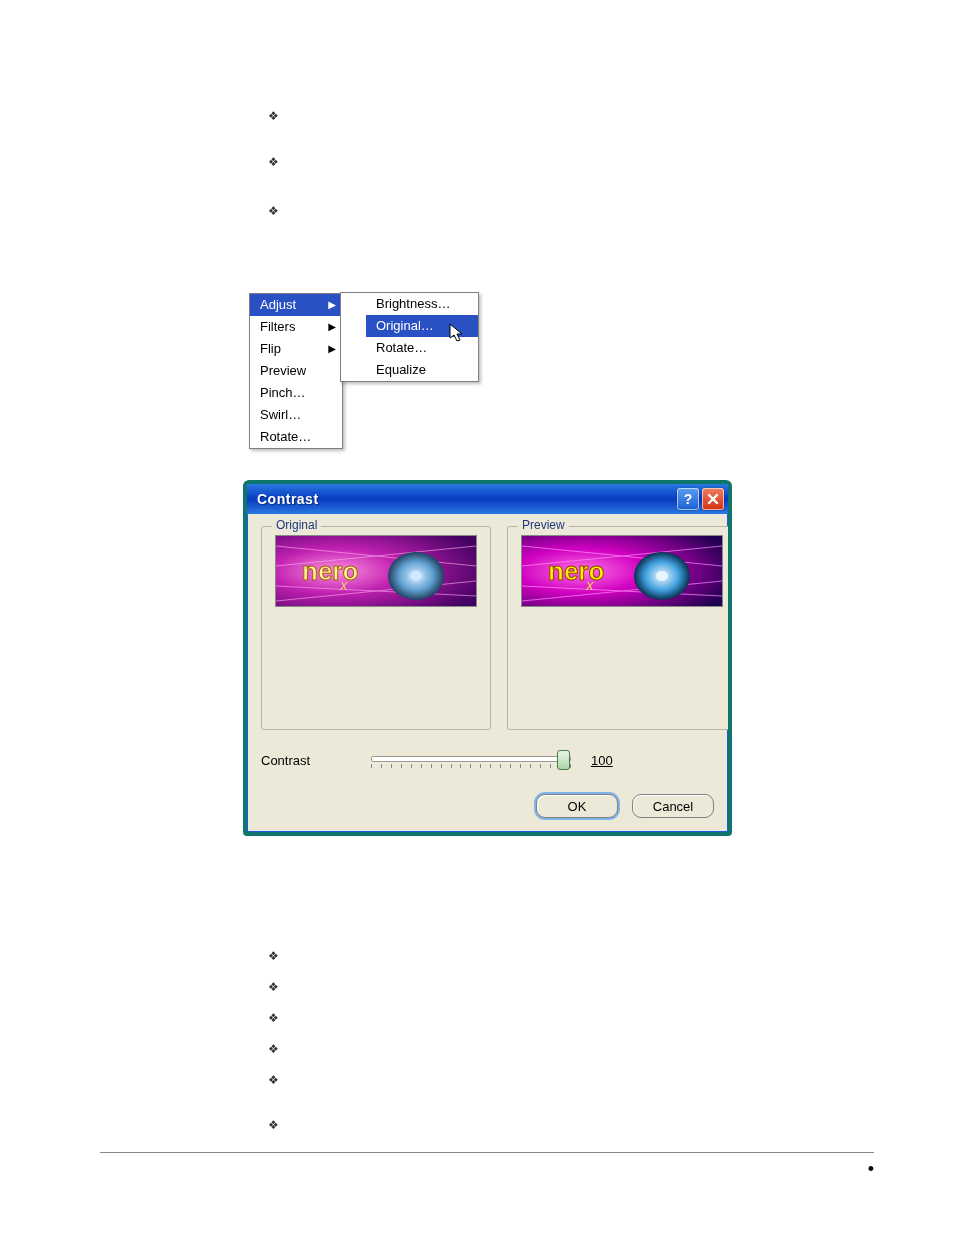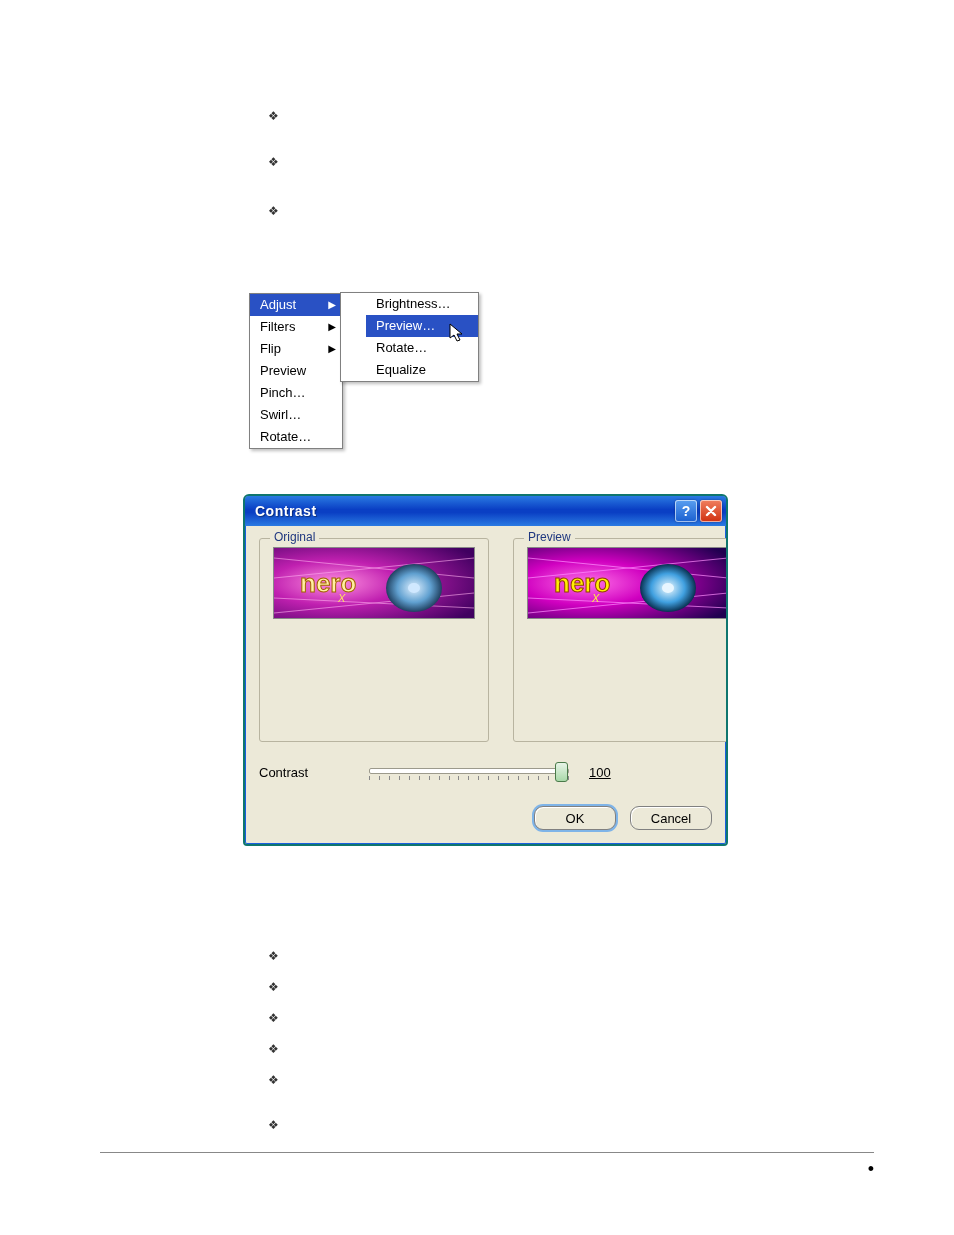--- a/index.html
+++ b/index.html
@@ -10,30 +10,30 @@
   .ctx-menu{background:#fff;border:1px solid #808080;box-shadow:2px 2px 3px rgba(0,0,0,.25);font-size:13px;}
   .ctx-menu.main{width:92px;}
   .ctx-menu.sub{width:112px;position:absolute;left:91px;top:-1px;padding-left:25px;}
   .menu-item{display:flex;align-items:center;justify-content:space-between;padding:2px 6px 2px 10px;line-height:18px;white-space:nowrap;cursor:default;}
   .menu-item .arr{font-size:10px;margin-left:6px;}
   .menu-item.hi{background:#2951c4;color:#fff;}
   .sub-wrap{position:relative;}
   .cursor{position:absolute;left:200px;top:30px;pointer-events:none;}
 
   
-  .dialog{position:absolute;left:243px;top:494px;width:481px;background:#ece9d8;border:2px solid #0f766e;border-radius:6px 6px 4px 4px;box-shadow:0 0 0 1px #1a5fe0 inset;overflow:hidden;}
+  .dialog{position:absolute;left:243px;top:480px;width:481px;background:#ece9d8;border:4px solid #0f766e;border-radius:6px 6px 4px 4px;box-shadow:0 0 0 1px #1a5fe0 inset;overflow:hidden;}
   .titlebar{height:30px;background:linear-gradient(to bottom,#2a7ae2 0%,#0a3fc4 45%,#0a3fc4 55%,#2a7ae2 100%);display:flex;align-items:center;padding:0 4px 0 10px;}
   .title-text{flex:1;color:#fff;font-weight:bold;font-size:14px;letter-spacing:.5px;text-shadow:1px 1px 1px rgba(0,0,0,.4);}
   .tb-btn{width:22px;height:22px;border-radius:3px;margin-left:3px;display:flex;align-items:center;justify-content:center;font-weight:bold;font-size:14px;color:#fff;box-shadow:inset 0 0 0 1px rgba(255,255,255,.6),0 0 2px rgba(0,0,0,.4);}
   .tb-help{background:linear-gradient(#5a9ff0,#1a5fd0);}
   .tb-close{background:linear-gradient(#f08060,#d03010);}
   .dlg-body{padding:12px 14px 14px;}
   .fieldset{position:relative;border:1px solid #b8b4a0;border-radius:3px;padding:8px;display:inline-block;vertical-align:top;background:#ece9d8;}
   .fieldset .legend{position:absolute;top:-9px;left:10px;background:#ece9d8;padding:0 4px;color:#203880;font-size:12px;}
-  .fs-pair{display:flex;gap:24px;}
+  .fs-pair{display:flex;gap:16px;}
   .fs-box{width:212px;height:186px;display:flex;justify-content:center;}
   .thumb{width:200px;height:70px;border:1px solid #888;overflow:hidden;}
   .thumb svg{display:block;}
   .slider-row{display:flex;align-items:center;margin-top:18px;gap:20px;}
   .slider-label{width:90px;font-size:13px;}
   .slider-track{position:relative;width:200px;height:24px;}
   .slider-groove{position:absolute;left:0;right:0;top:8px;height:4px;background:#fff;border:1px solid #9c9a8c;border-radius:2px;}
   .slider-thumb{position:absolute;top:2px;width:11px;height:18px;background:linear-gradient(#e8f4e8,#a8d8a8);border:1px solid #4a7a4a;border-radius:3px;}
   .slider-ticks{position:absolute;left:0;right:0;top:16px;height:6px;display:flex;justify-content:space-between;}
   .slider-ticks span{width:1px;height:4px;background:#888;}
@@ -85,21 +85,21 @@
         <div class="menu-item">
           <span>Rotate…</span>
         </div>
       </div>
 
       <div class="ctx-menu sub">
         <div class="menu-item">
           <span>Brightness…</span>
         </div>
         <div class="menu-item hi">
-          <span>Preview…</span>
+          <span>Original…</span>
         </div>
         <div class="menu-item">
           <span>Rotate…</span>
         </div>
         <div class="menu-item">
           <span>Equalize</span>
         </div>
       </div>
       <svg class="cursor" width="18" height="20">
         <path d="M1 1 L1 15 L5 12 L8 18 L11 17 L8 11 L13 11 Z" fill="#fff" stroke="#000" stroke-width="1"></path>

